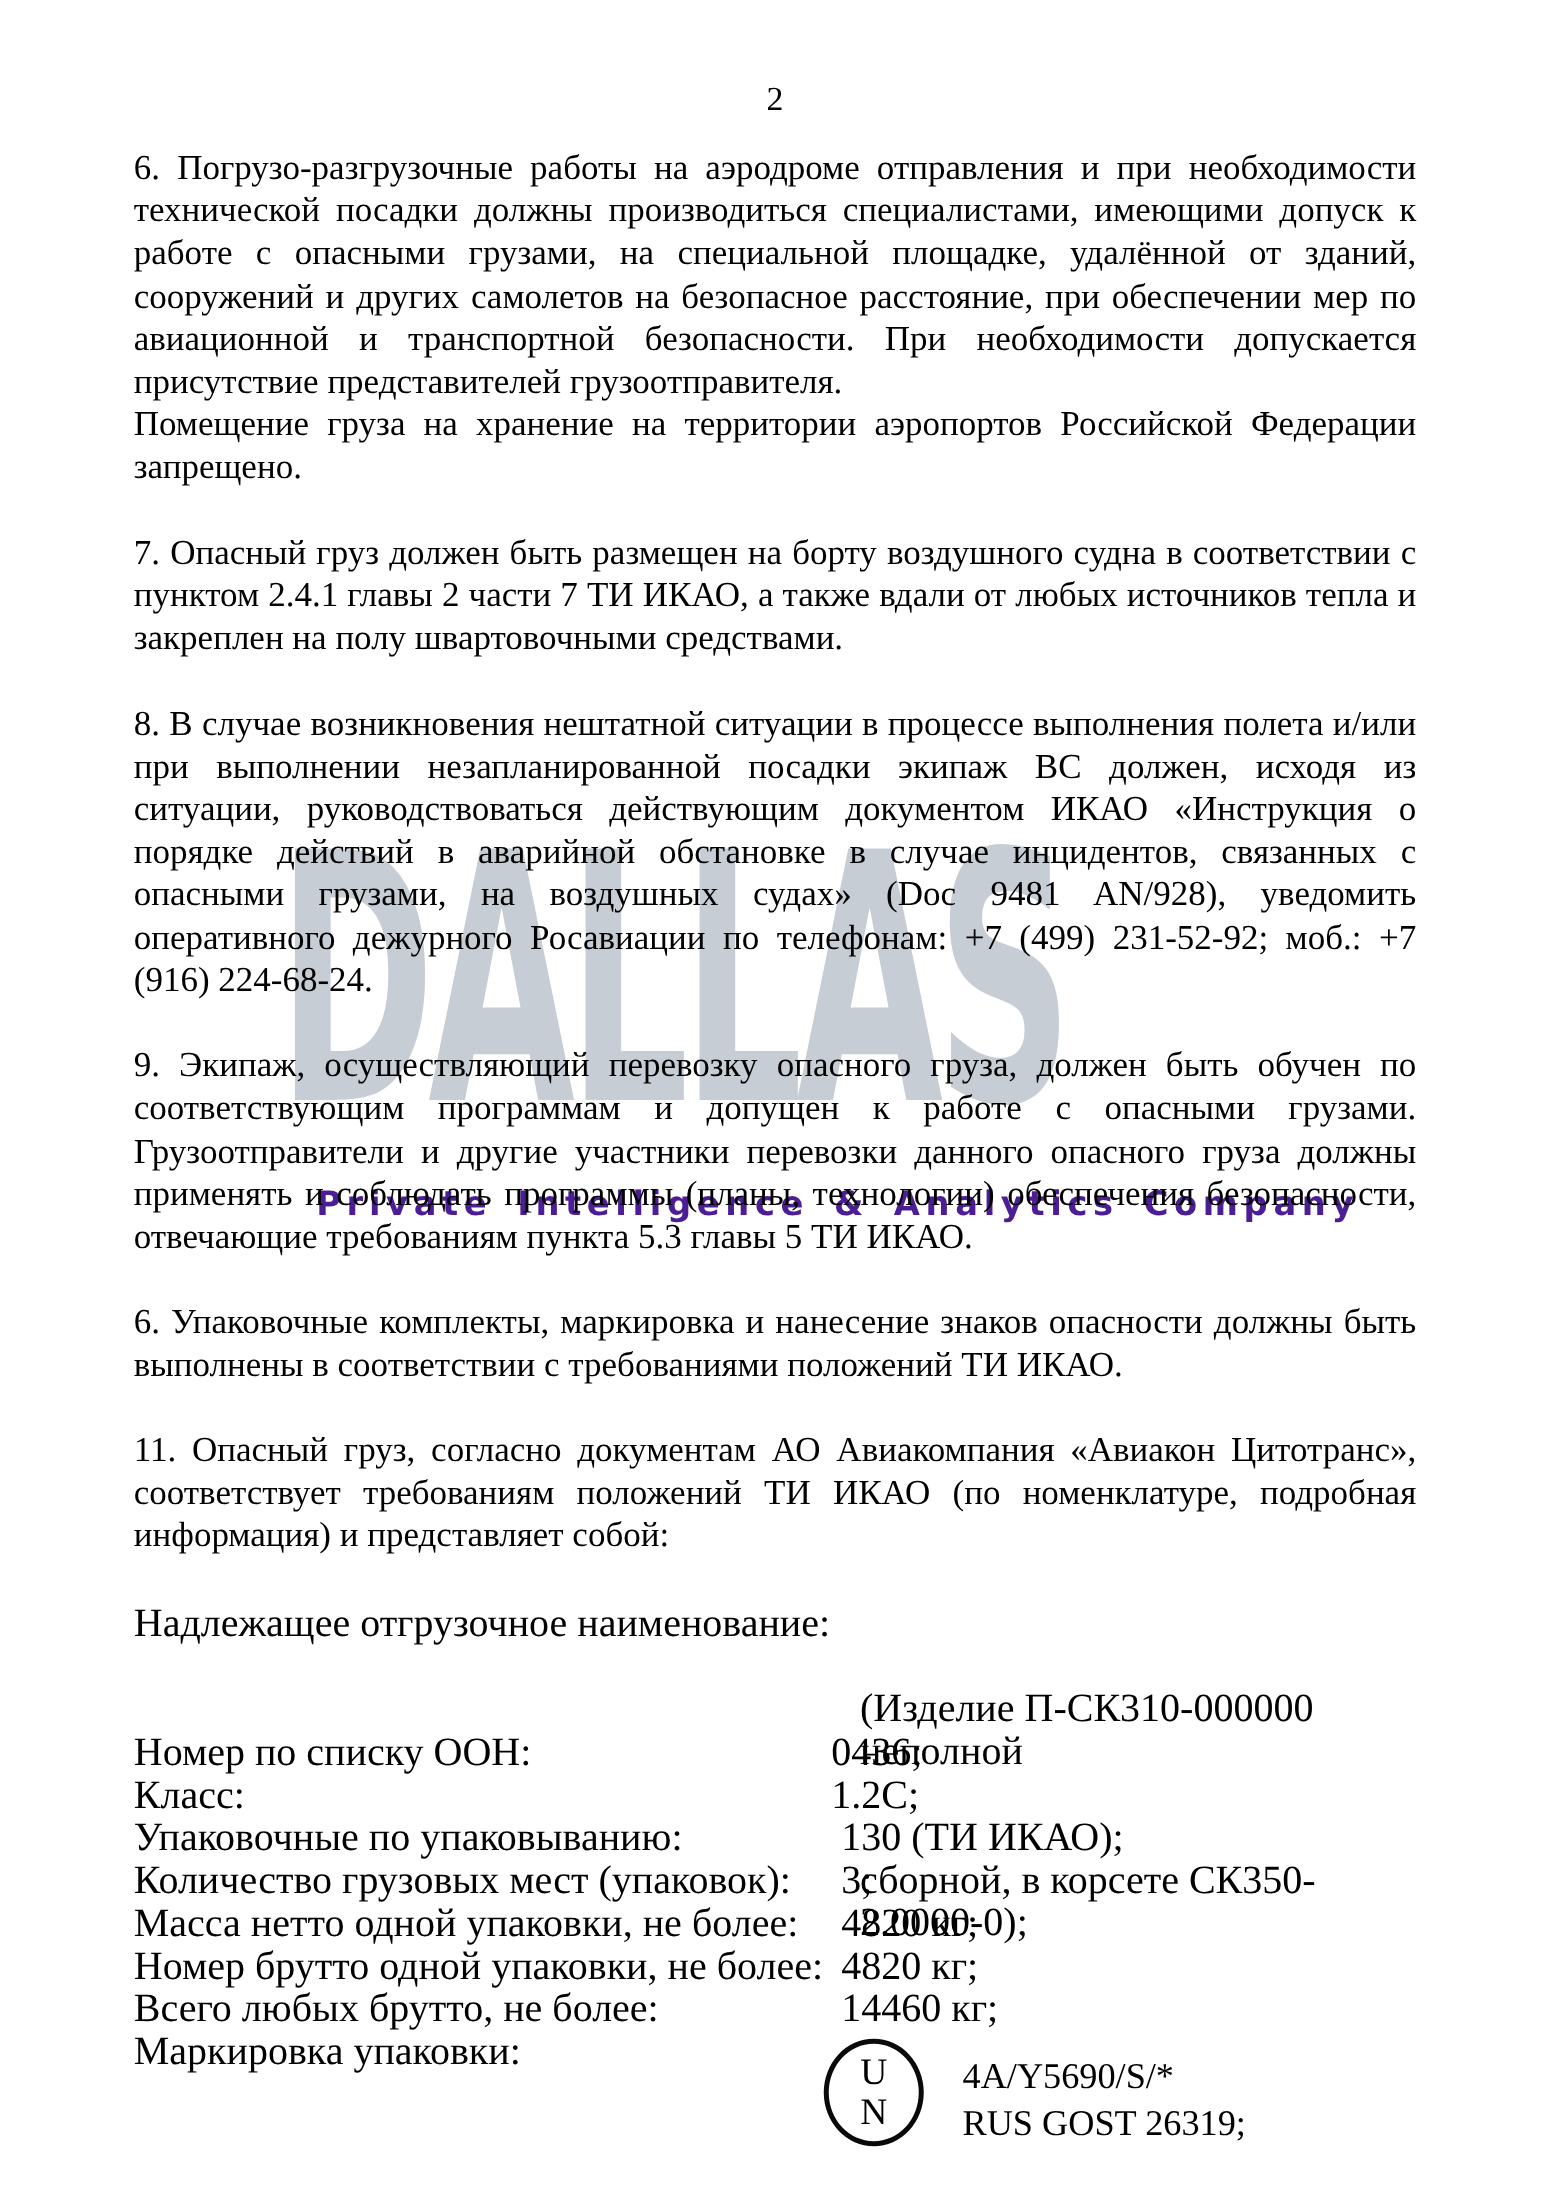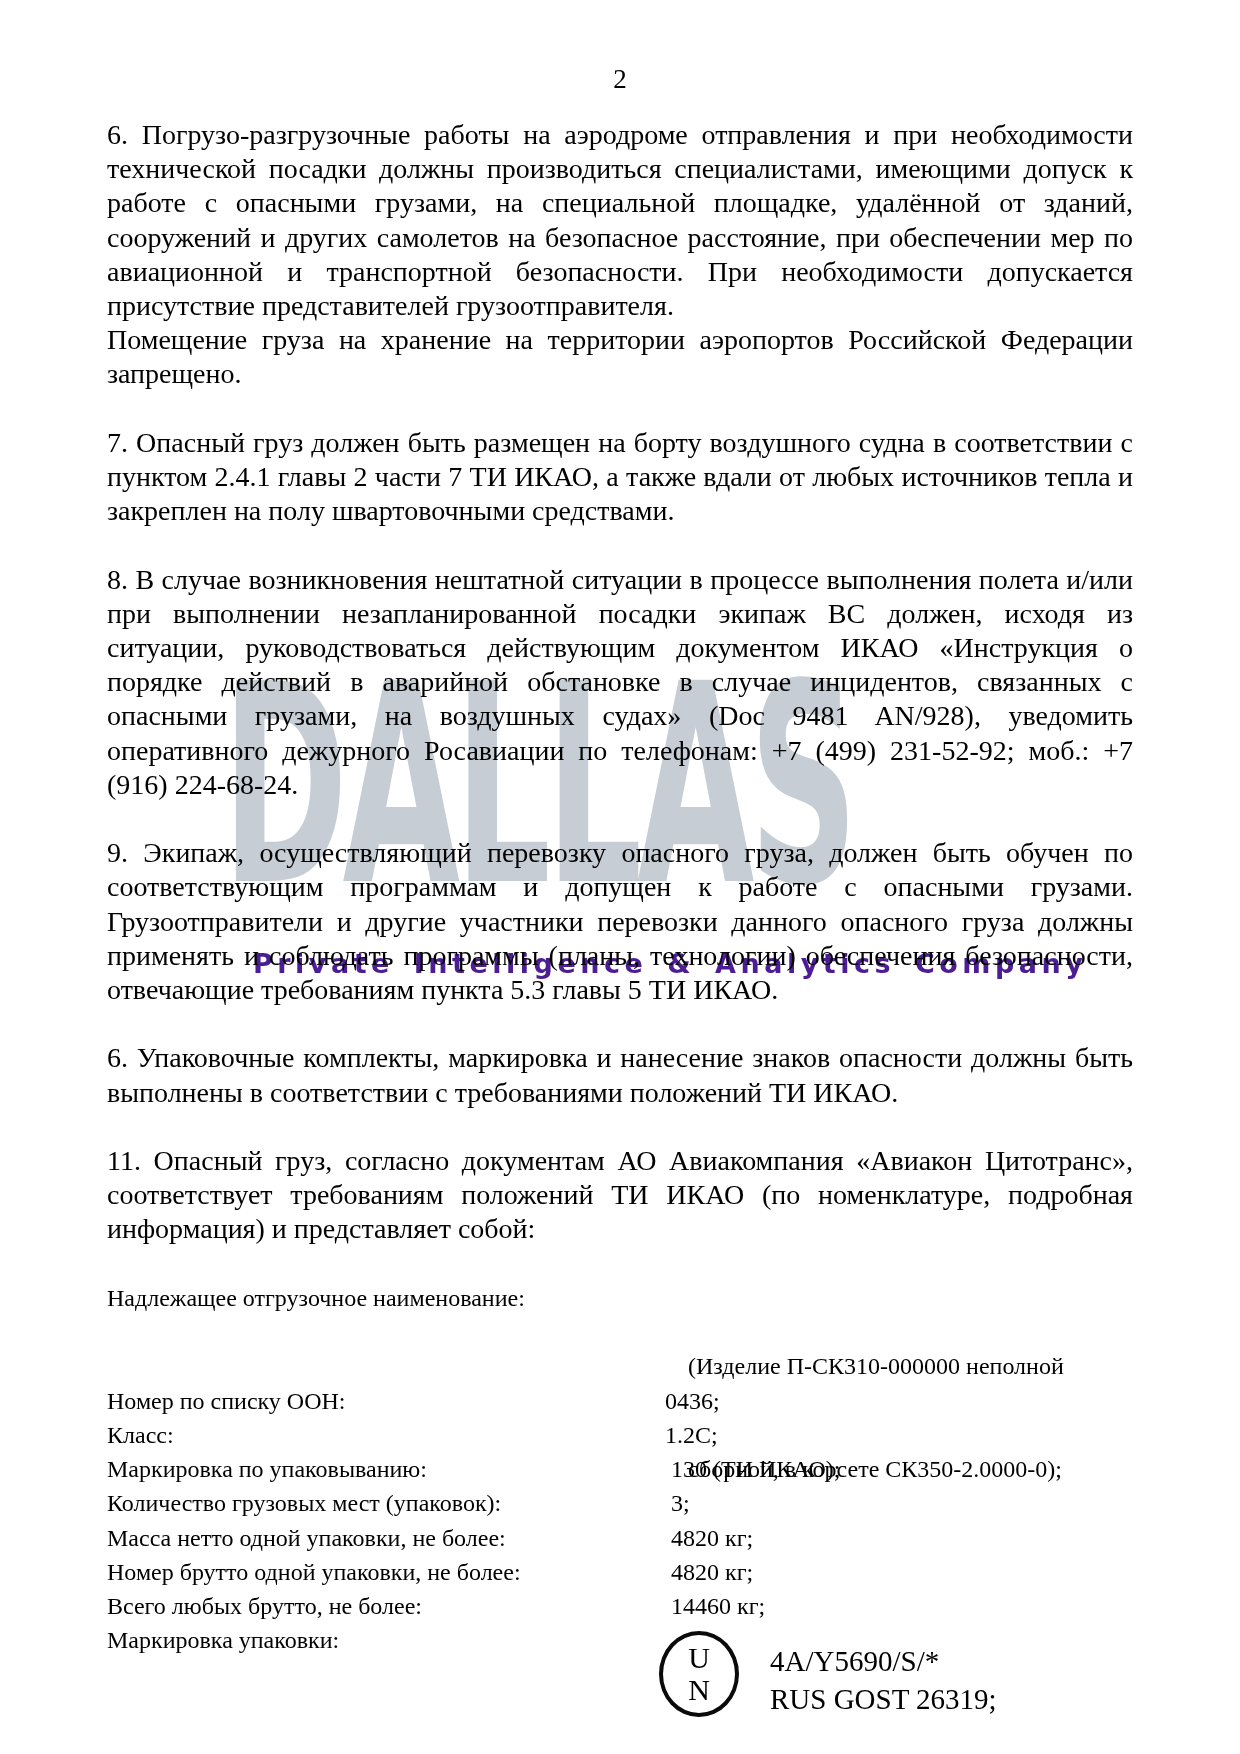--- a/index.html
+++ b/index.html
@@ -66,21 +66,21 @@
     line-height: 34.2px;
     text-align: justify;
     margin: 0 0 34.2px 0;
   }
   p.para.no-gap { margin-bottom: 0; }
 
   
   .kv-table { margin-top: 0; }
   .kv-row {
     position: relative;
-    font-size: 24px;
+    font-size: 32px;
     line-height: 34.2px;
     min-height: 34.2px;
   }
   .kv-row.tall { height: 103px; }
   .kv-label { display: block; }
   .kv-value {
     position: absolute;
     left: 558px;
     top: 0;
     white-space: pre-wrap;
@@ -152,21 +152,21 @@
         <span class="kv-label">Номер по списку ООН:</span>
         <span class="kv-value">0436;</span>
       </div>
 
       <div class="kv-row">
         <span class="kv-label">Класс:</span>
         <span class="kv-value">1.2C;</span>
       </div>
 
       <div class="kv-row">
-        <span class="kv-label">Маркировка по упаковыванию:</span>
+        <span class="kv-label">Упаковочные по упаковыванию:</span>
         <span class="kv-value"> 130 (ТИ ИКАО);</span>
       </div>
 
       <div class="kv-row">
         <span class="kv-label">Количество грузовых мест (упаковок):</span>
         <span class="kv-value"> 3;</span>
       </div>
 
       <div class="kv-row">
         <span class="kv-label">Масса нетто одной упаковки, не более:</span>

